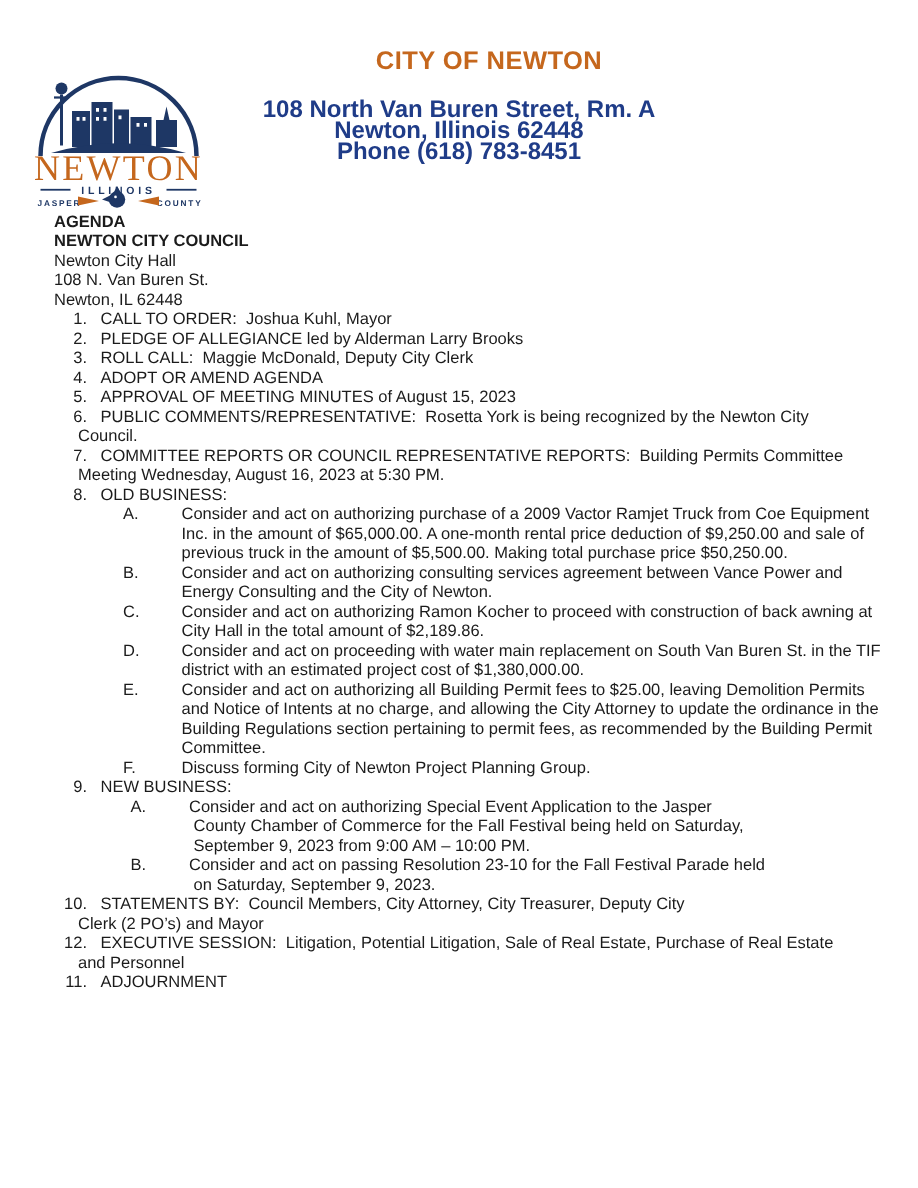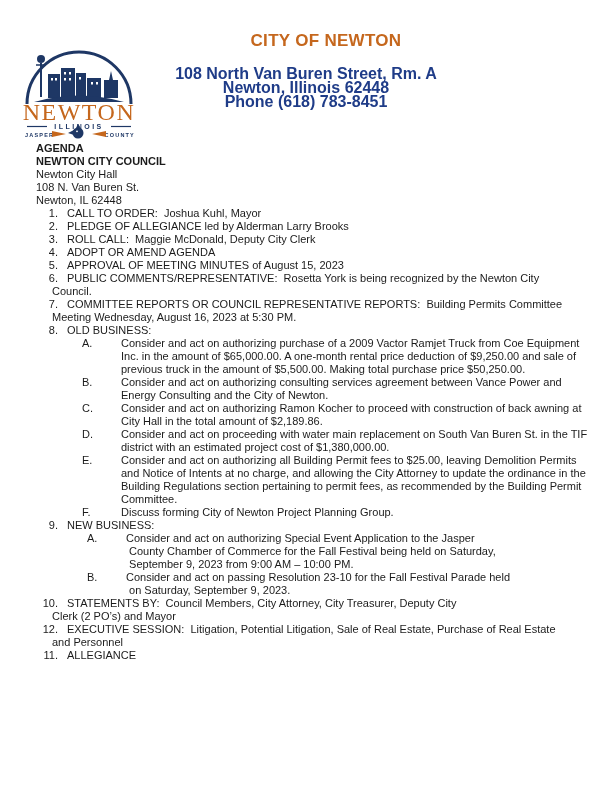--- a/index.html
+++ b/index.html
@@ -190,18 +190,18 @@
           <div class="itext"><span class="b">STATEMENTS BY:</span><span>  Council Members, City Attorney, City Treasurer, Deputy City
 Clerk (2 PO’s) and Mayor</span></div>
         </div>
         <div class="item">
           <span class="num">12.</span>
           <div class="itext"><span class="b">EXECUTIVE SESSION:</span><span>  Litigation, Potential Litigation, Sale of Real Estate, Purchase of Real Estate
 and Personnel</span></div>
         </div>
         <div class="item">
           <span class="num">11.</span>
-          <div class="itext"><span class="b">ALLEGIANCE</span></div>
+          <div class="itext"><span class="b">ADJOURNMENT</span></div>
         </div>
       </div>
   </div>
 
 </div>
 
 </body></html>

